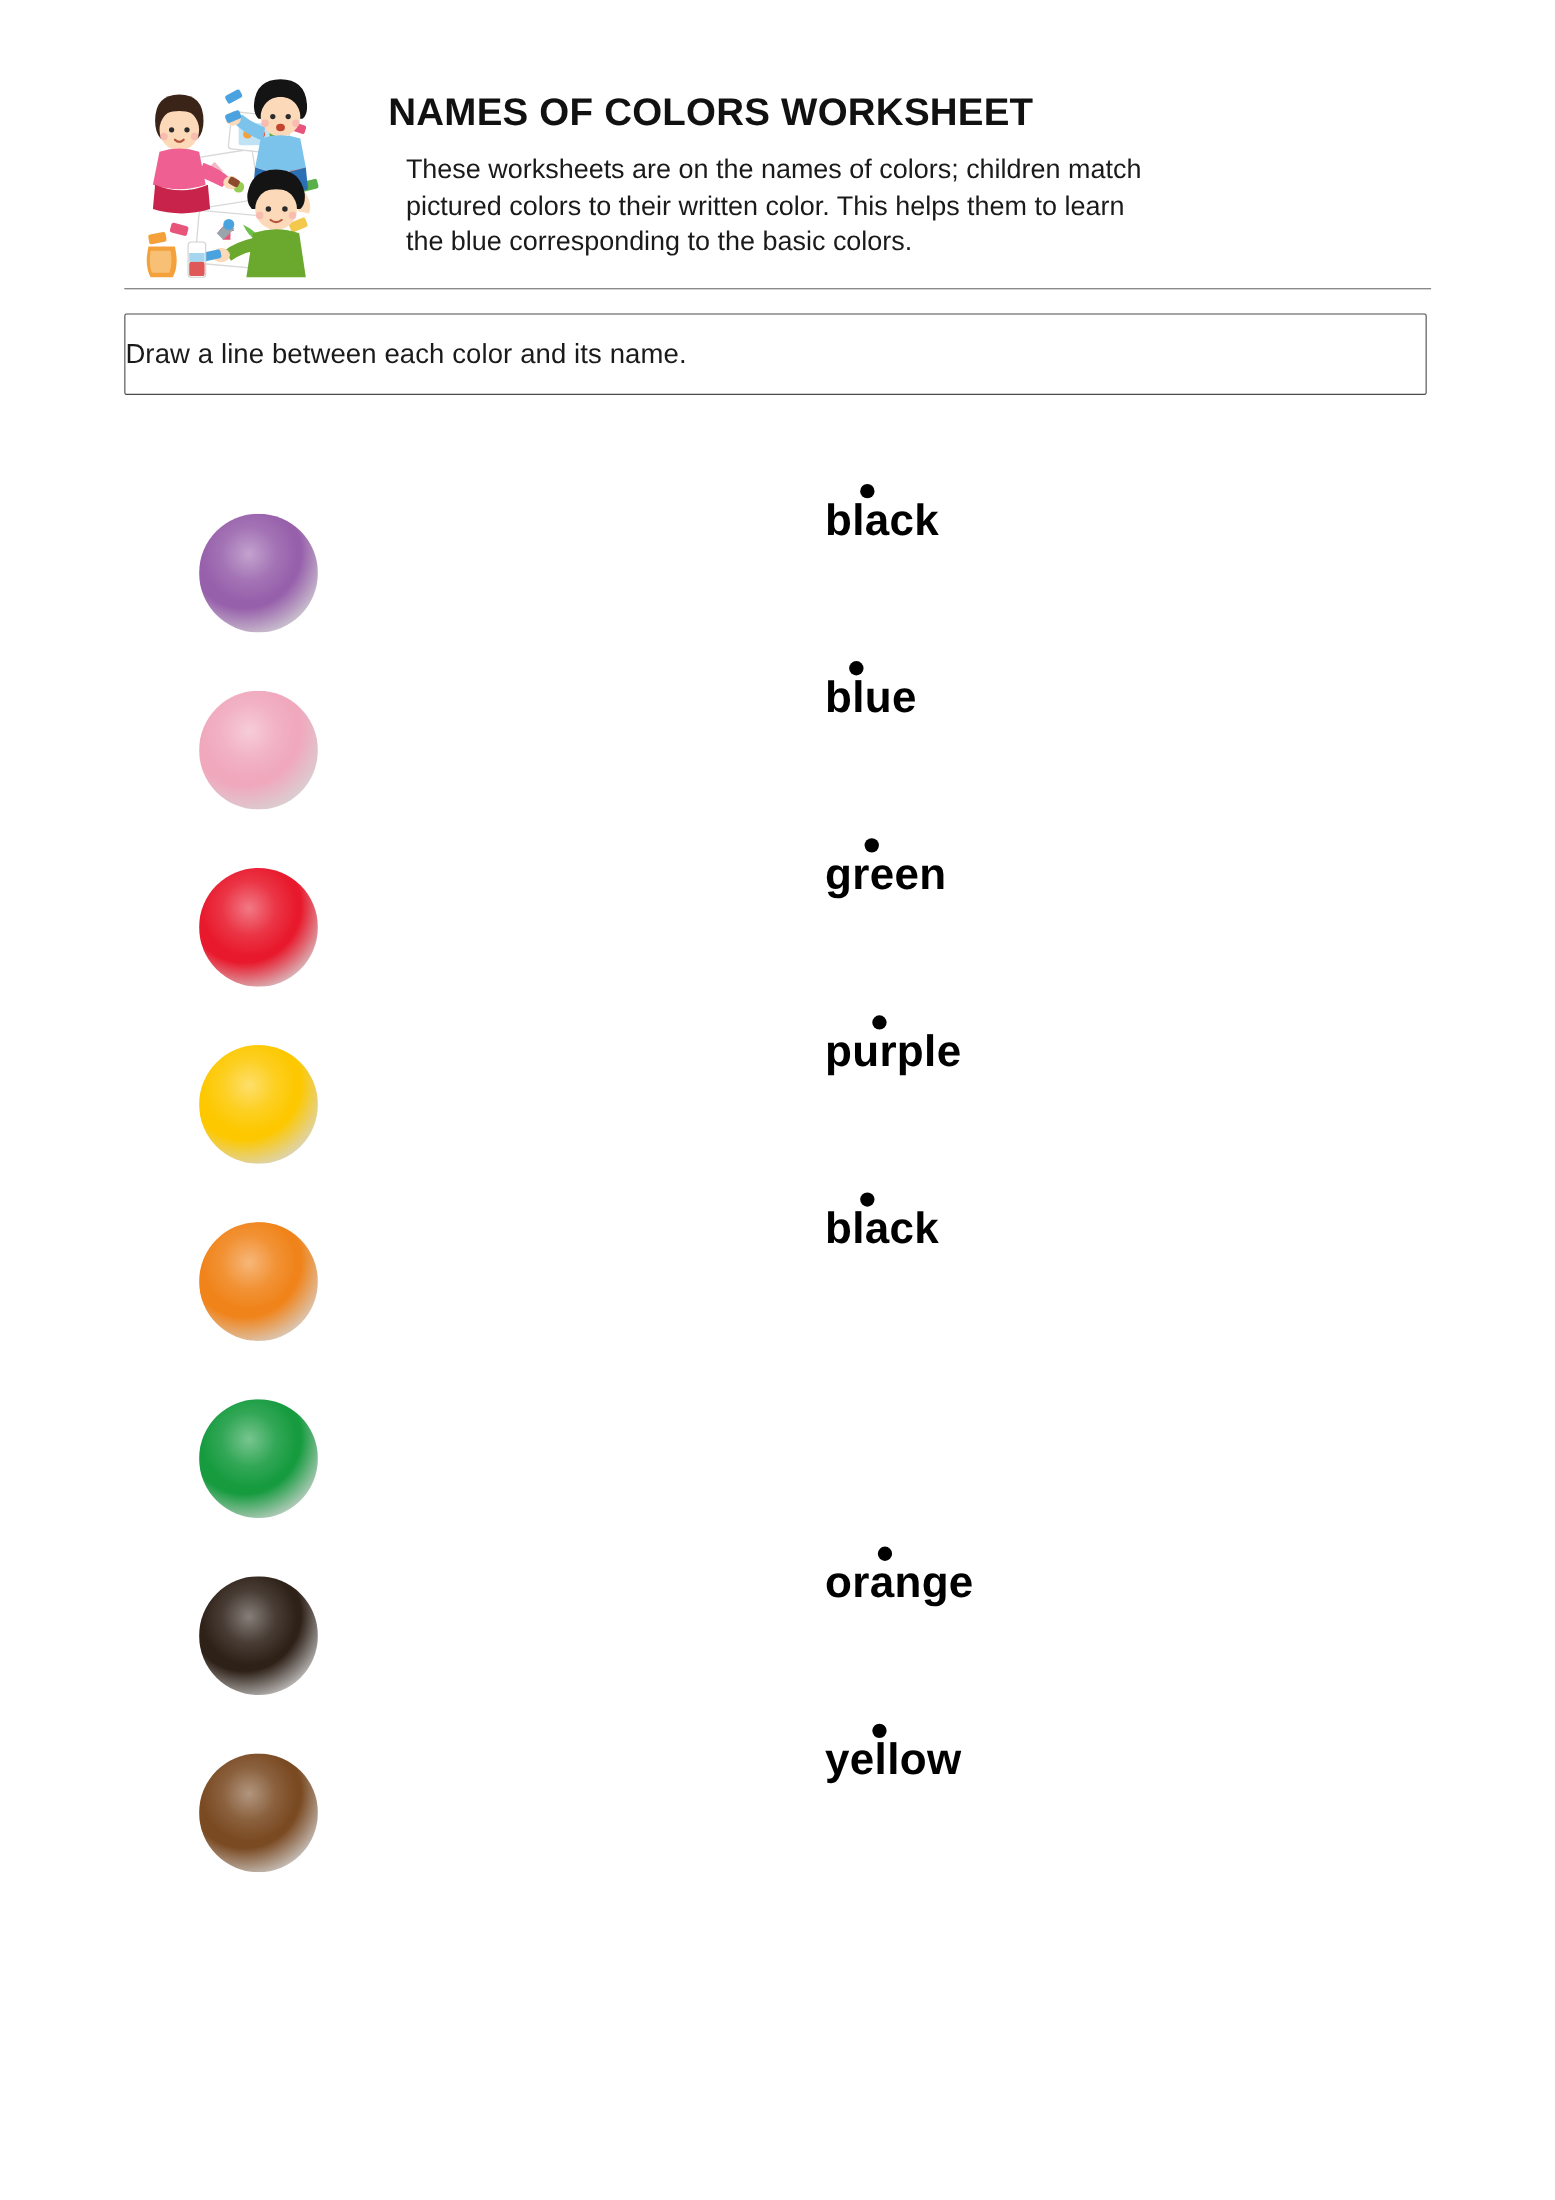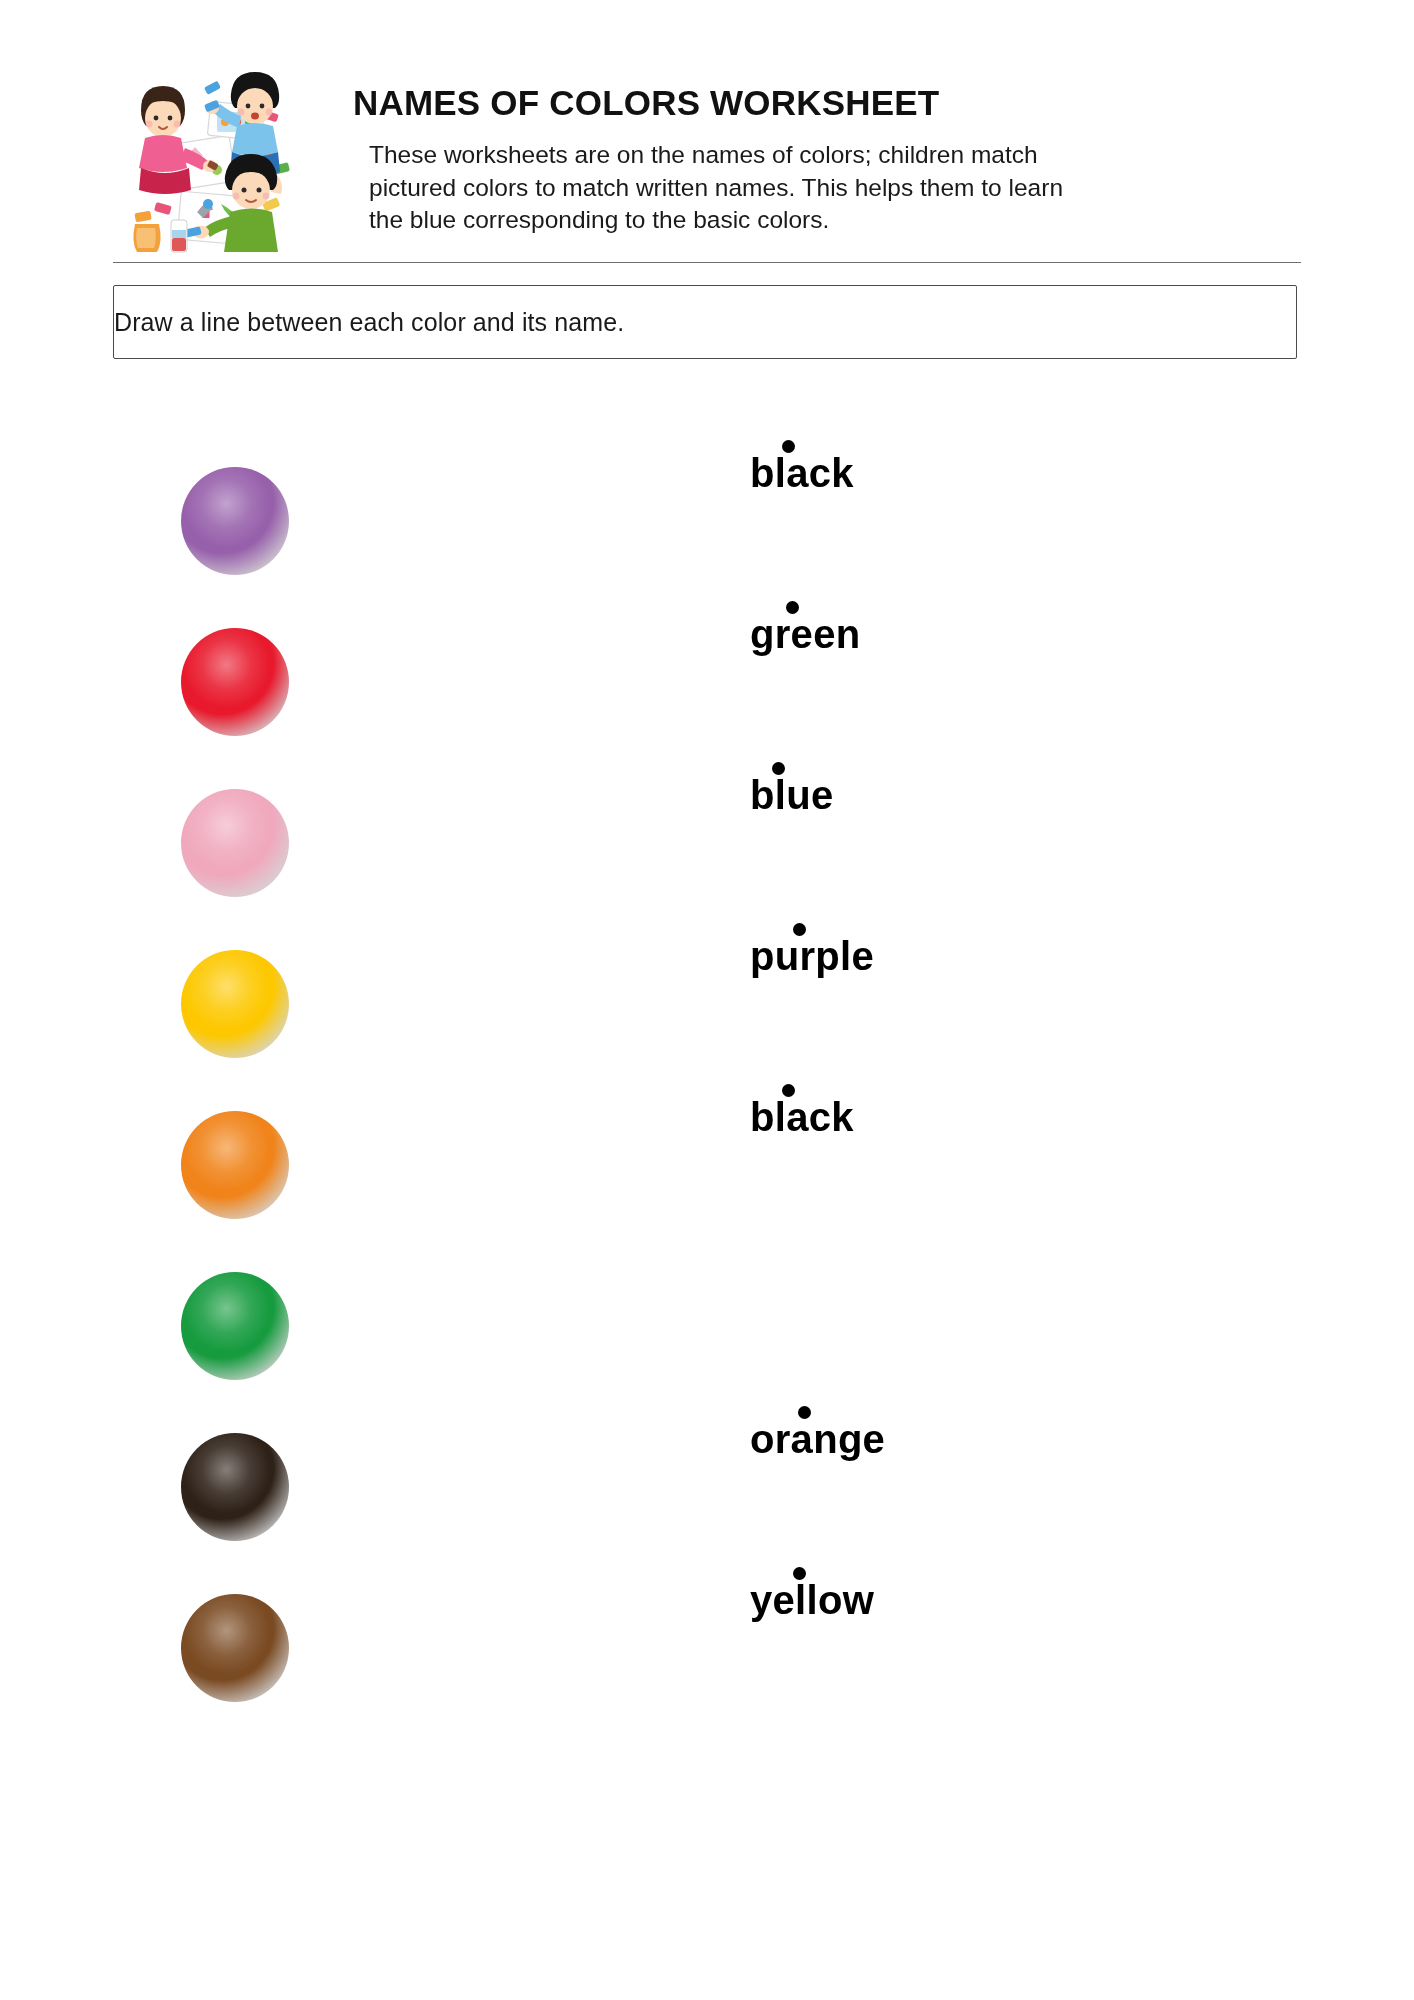--- a/index.html
+++ b/index.html
@@ -251,21 +251,21 @@
           <path d="M84 160 l10 -10 l6 6 l-10 10 z" fill="#9aa4ab"></path>
           <circle cx="95" cy="152" r="5" fill="#4aa3df"></circle>
         </g>
       </svg>
     </div>
 
     <div class="header-text">
       <div class="worksheet-title">NAMES OF COLORS WORKSHEET</div>
       <div class="worksheet-desc">
         <span style="display: block;">These worksheets are on the names of colors; children match</span>
-        <span style="display: block;">pictured colors to match written names. This helps them to learn</span>
+        <span style="display: block;">pictured colors to their written color. This helps them to learn</span>
         <span style="display: block;">the blue corresponding to the basic colors.</span>
       </div>
     </div>
   </div>
 
   <div class="header-rule"></div>
 
   <div class="instruction-box">
     <span class="instruction-text">Draw a line between each color and its name.</span>
   </div>
@@ -277,35 +277,35 @@
         <div class="swatch" style="background: radial-gradient(circle at 42% 34%, rgba(255, 255, 255, 0.42) 0%, rgba(255, 255, 255, 0.12) 26%, rgba(255, 255, 255, 0) 46%), radial-gradient(circle at 38% 32%, rgb(151, 96, 171) 0%, rgb(151, 96, 171) 52%, rgba(0, 0, 0, 0.16) 84%, rgba(0, 0, 0, 0.3) 100%);"></div>
       </div>
       <div class="word-cell">
         <span class="bullet"></span>
         <span class="word-label">black</span>
       </div>
     </div>
 
     <div class="match-row">
       <div class="swatch-cell">
+        <div class="swatch" style="background: radial-gradient(circle at 42% 34%, rgba(255, 255, 255, 0.42) 0%, rgba(255, 255, 255, 0.12) 26%, rgba(255, 255, 255, 0) 46%), radial-gradient(circle at 38% 32%, rgb(240, 168, 189) 0%, rgb(240, 168, 189) 52%, rgba(0, 0, 0, 0.16) 84%, rgba(0, 0, 0, 0.3) 100%);"></div>
+      </div>
+      <div class="word-cell">
+        <span class="bullet"></span>
+        <span class="word-label">blue</span>
+      </div>
+    </div>
+
+    <div class="match-row">
+      <div class="swatch-cell">
         <div class="swatch" style="background: radial-gradient(circle at 42% 34%, rgba(255, 255, 255, 0.42) 0%, rgba(255, 255, 255, 0.12) 26%, rgba(255, 255, 255, 0) 46%), radial-gradient(circle at 38% 32%, rgb(232, 25, 44) 0%, rgb(232, 25, 44) 52%, rgba(0, 0, 0, 0.16) 84%, rgba(0, 0, 0, 0.3) 100%);"></div>
       </div>
       <div class="word-cell">
         <span class="bullet"></span>
         <span class="word-label">green</span>
-      </div>
-    </div>
-
-    <div class="match-row">
-      <div class="swatch-cell">
-        <div class="swatch" style="background: radial-gradient(circle at 42% 34%, rgba(255, 255, 255, 0.42) 0%, rgba(255, 255, 255, 0.12) 26%, rgba(255, 255, 255, 0) 46%), radial-gradient(circle at 38% 32%, rgb(240, 168, 189) 0%, rgb(240, 168, 189) 52%, rgba(0, 0, 0, 0.16) 84%, rgba(0, 0, 0, 0.3) 100%);"></div>
-      </div>
-      <div class="word-cell">
-        <span class="bullet"></span>
-        <span class="word-label">blue</span>
       </div>
     </div>
 
     <div class="match-row">
       <div class="swatch-cell">
         <div class="swatch" style="background: radial-gradient(circle at 42% 34%, rgba(255, 255, 255, 0.42) 0%, rgba(255, 255, 255, 0.12) 26%, rgba(255, 255, 255, 0) 46%), radial-gradient(circle at 38% 32%, rgb(253, 200, 0) 0%, rgb(253, 200, 0) 52%, rgba(0, 0, 0, 0.16) 84%, rgba(0, 0, 0, 0.3) 100%);"></div>
       </div>
       <div class="word-cell">
         <span class="bullet"></span>
         <span class="word-label">purple</span>

